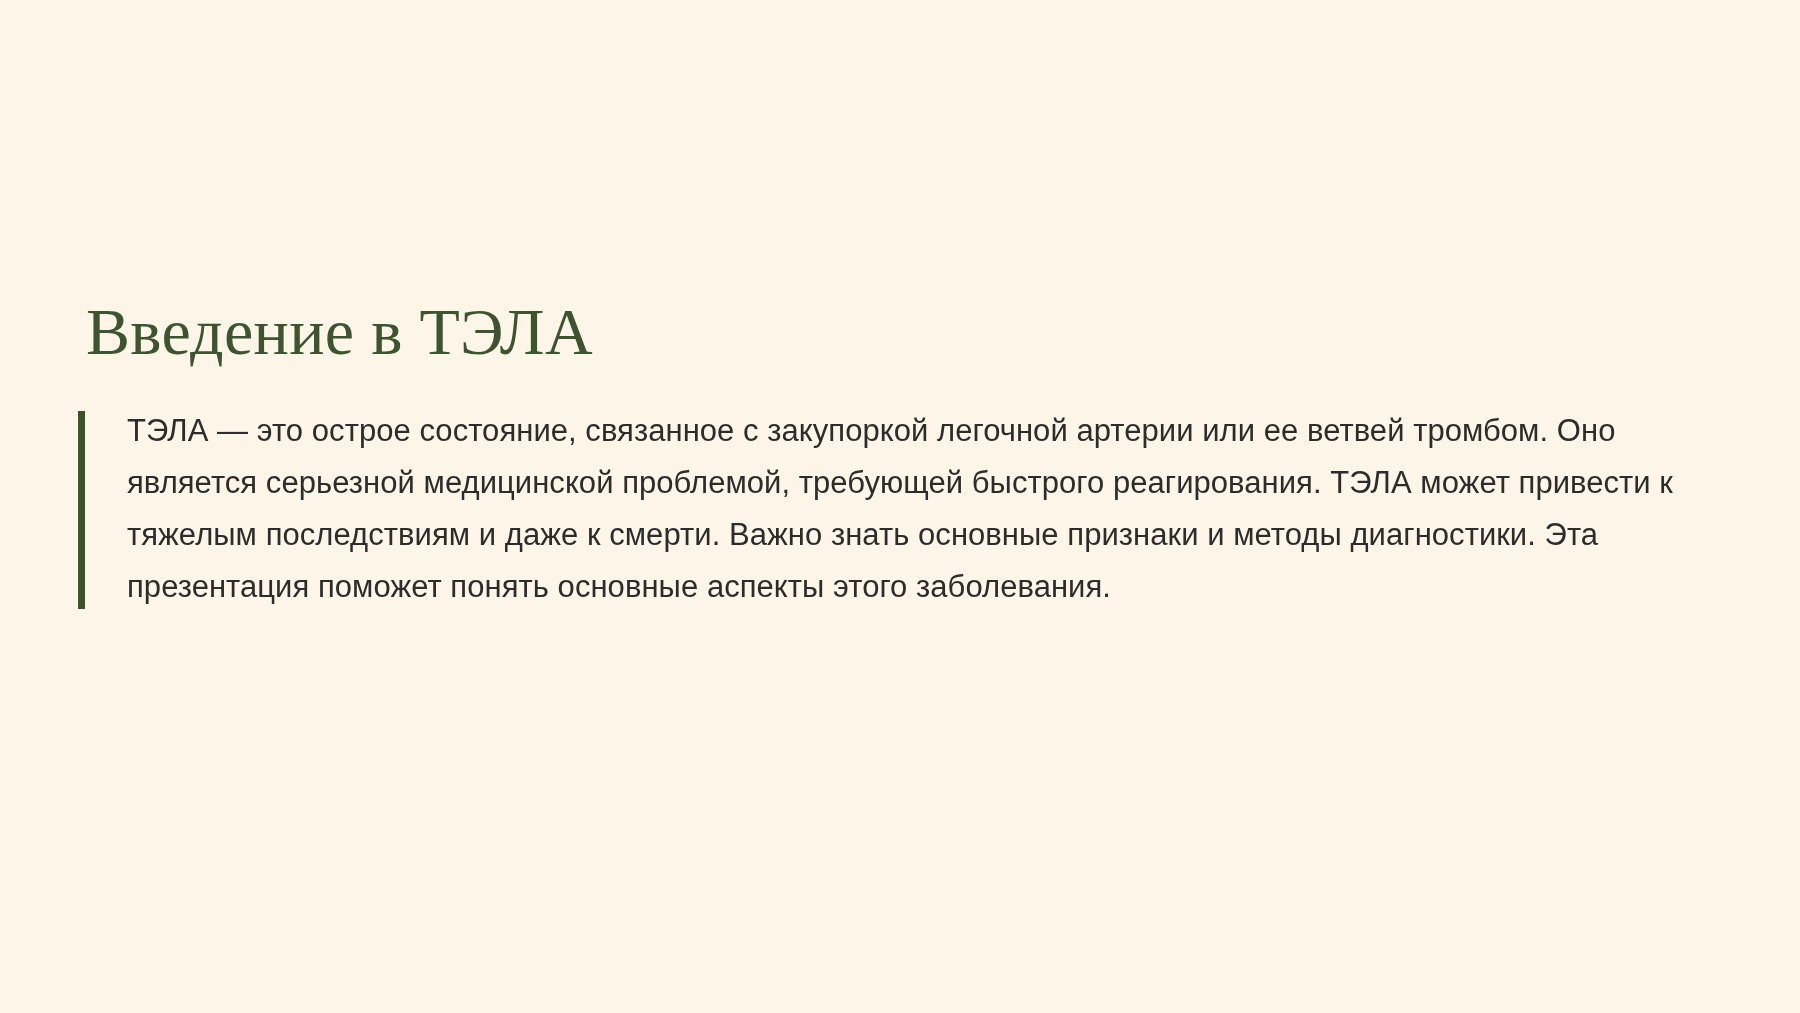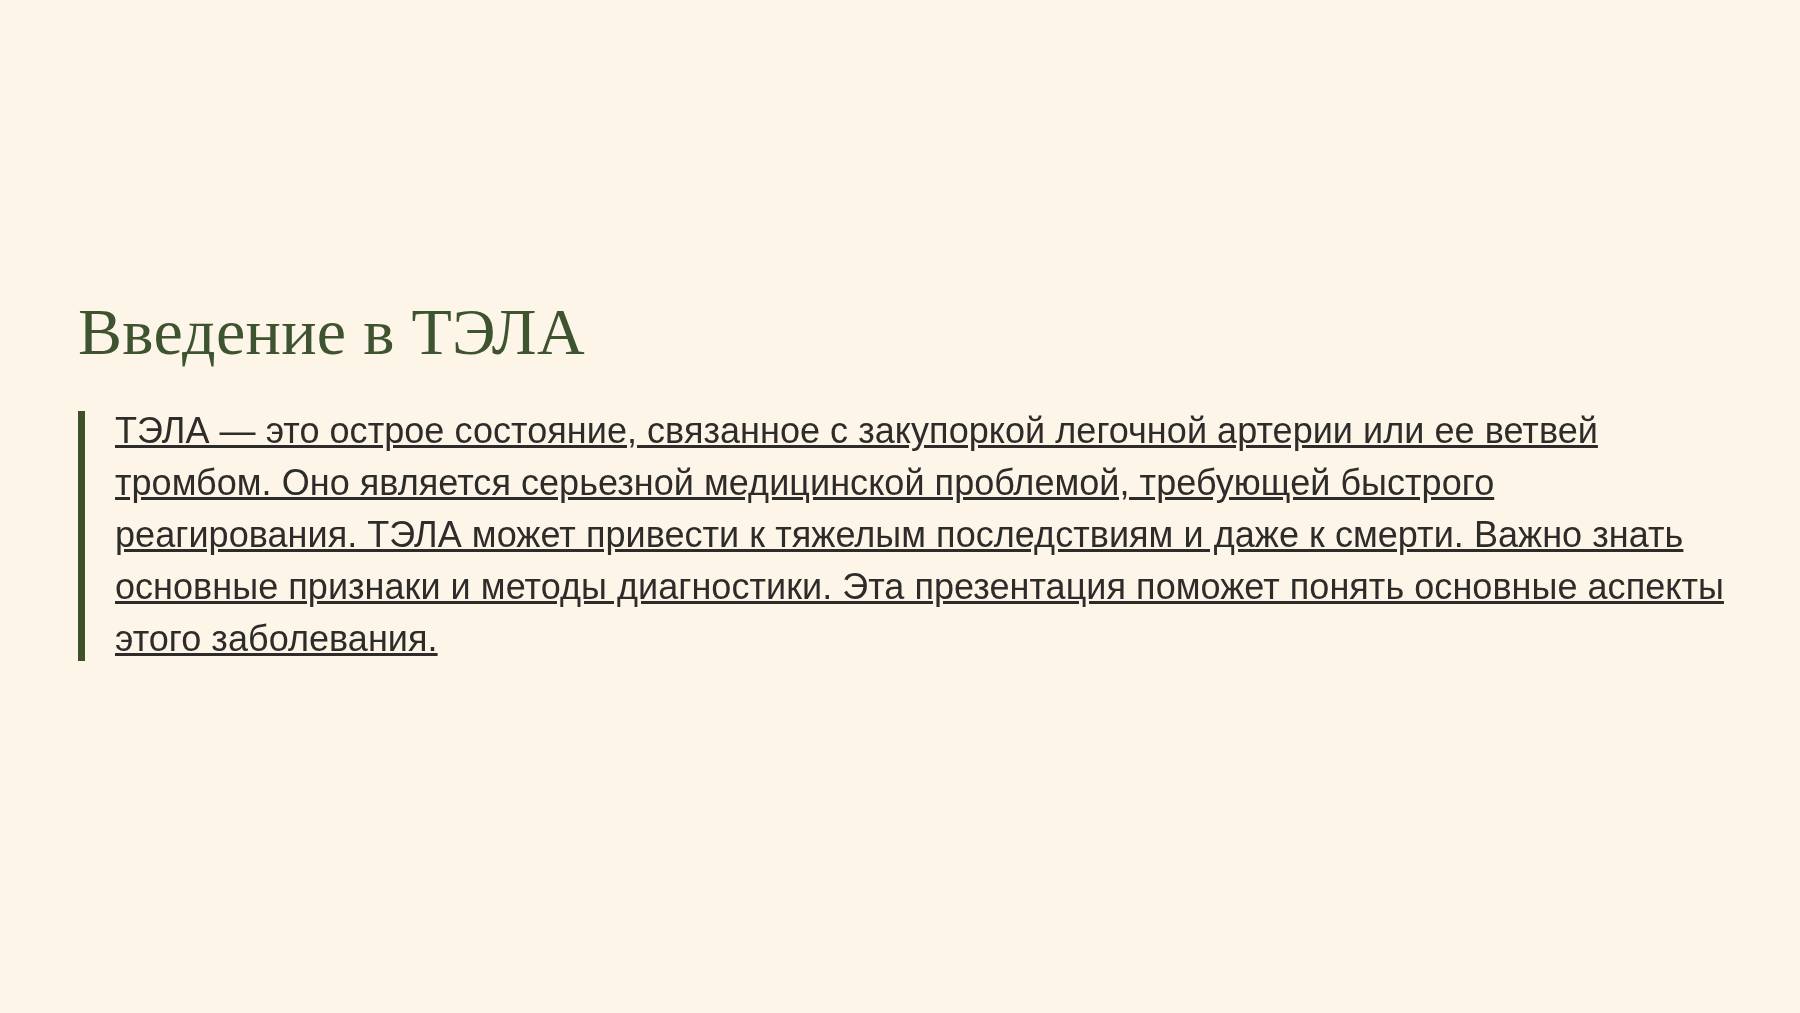--- a/index.html
+++ b/index.html
@@ -31,50 +31,49 @@
     width: 1660px;
   }
 
   #slide-title {
     font-family: "Liberation Serif", "DejaVu Serif", serif;
     font-size: 66px;
     line-height: 1.08;
     font-weight: 400;
     color: #3e5431;
     letter-spacing: 0.3px;
-    margin: 0 0 38px 0;
+    margin: 0 0 38px 8px;
     white-space: nowrap;
   }
 
   #body-block {
     position: relative;
     padding-left: 37px;
     box-sizing: border-box;
   }
 
   #accent-bar {
     position: absolute;
     left: 0;
     top: 6px;
     bottom: 4px;
     width: 7px;
     background: #3d5227;
     border-radius: 0;
   }
 
   #body-paragraph {
-    margin: 0;
+    margin: 12px;
     font-family: "Liberation Sans", "DejaVu Sans", sans-serif;
-    font-size: 36px;
+    font-size: 31px;
     line-height: 52px;
     color: #2d2c2b;
     letter-spacing: 0.05px;
     max-width: 1645px;
     text-align: left;
-    text-decoration: underline;
   }
 </style>
 </head>
 <body>
 
 <div id="slide">
 
   <div id="slide-content">
 
     <h1 id="slide-title">Введение в ТЭЛА</h1>

